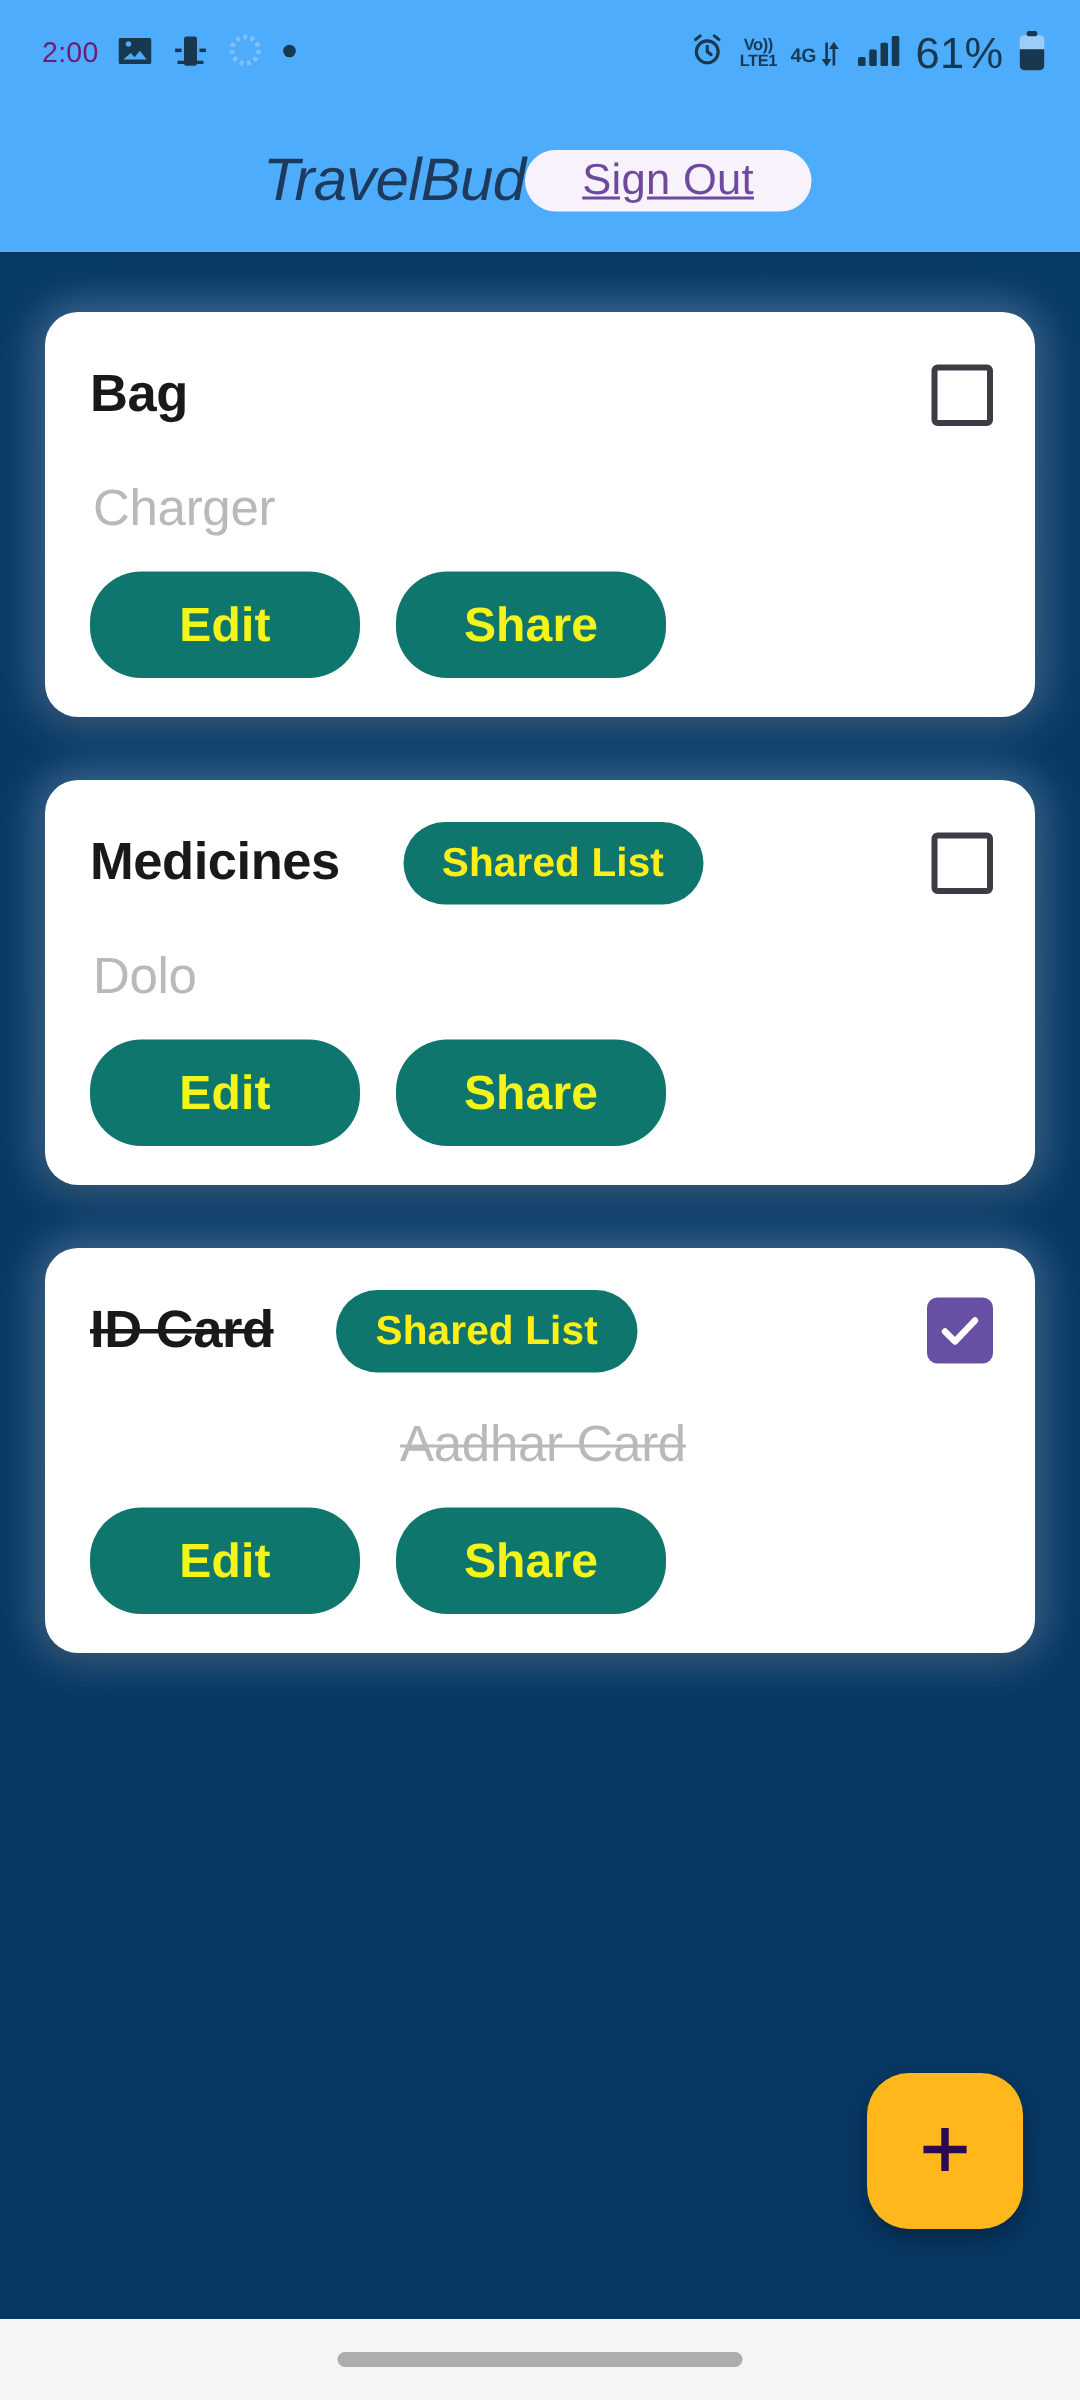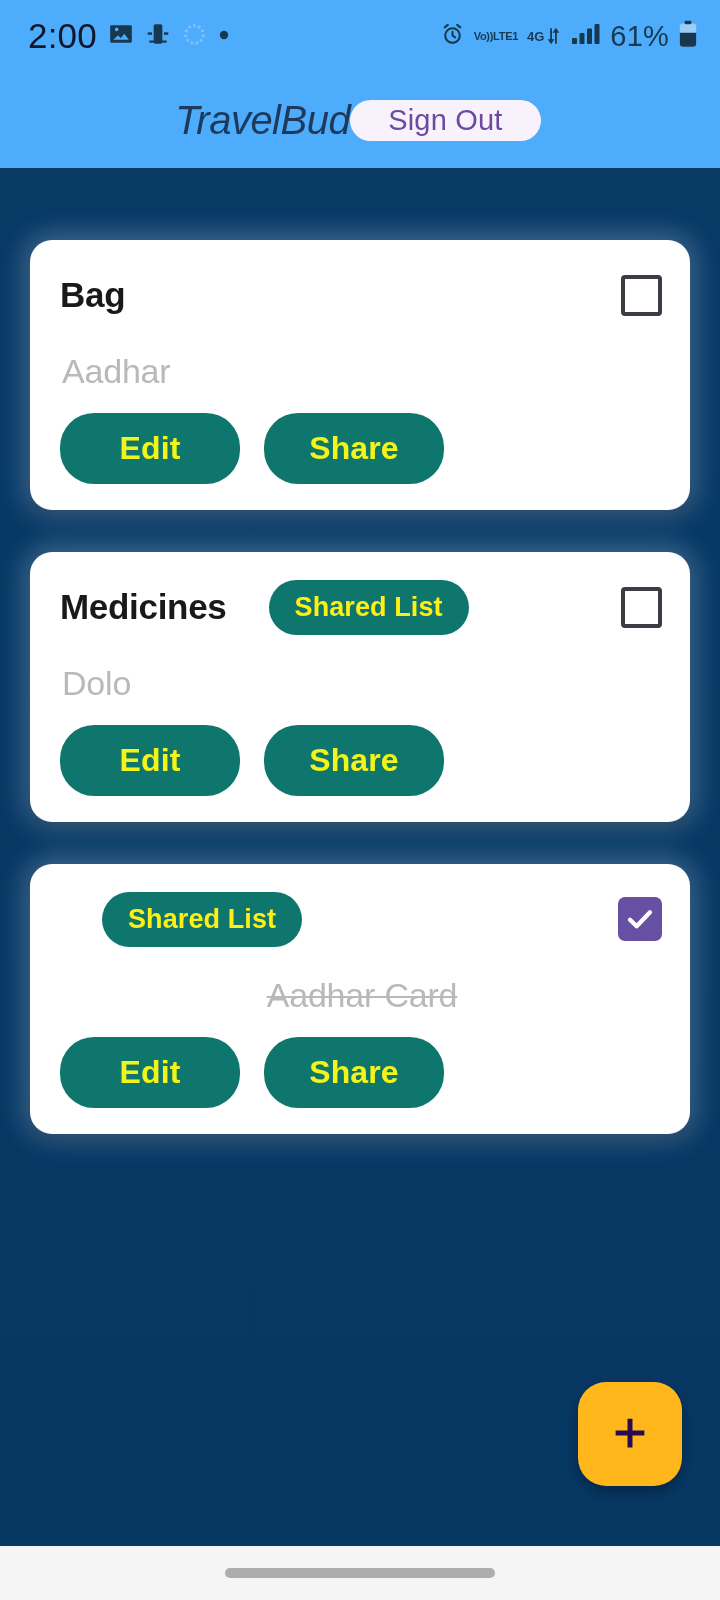--- a/index.html
+++ b/index.html
@@ -17,50 +17,50 @@
   }
 
   
   .statusbar {
     height:72px; background:#4dadfc;
     display:flex; align-items:center; justify-content:space-between;
     padding:0 22px 0 28px;
     color:#173a54;
   }
   .sb-left { display:flex; align-items:center; gap:11px; }
-  .sb-clock { font-size:35px; letter-spacing:0.2px; color:#0f172a; }
+  .sb-clock { font-size:19px; letter-spacing:0.2px; color:#701a75; }
   .sb-right { display:flex; align-items:center; gap:9px; }
   .sb-pct { font-size:29px; color:#17384f; letter-spacing:0.2px; }
   .ico { display:block; }
-  .volte { display:flex; flex-direction:row; align-items:center; line-height:1; }
+  .volte { display:flex; flex-direction:column; align-items:center; line-height:1; }
   .volte .l1 { font-size:11px; font-weight:bold; letter-spacing:-0.3px; }
   .volte .l2 { font-size:11px; font-weight:bold; letter-spacing:-0.3px; }
   .fourg { display:flex; align-items:center; gap:1px; }
   .fourg .lbl { font-size:13px; font-weight:bold; line-height:1; }
 
   
   .appbar {
     height:96px; background:#4dadfc;
     display:flex; align-items:center; justify-content:center;
     padding:0 34px 0 30px;
   }
   .app-title {
     font-size:40px; font-style:italic; font-weight:500;
     color:#1d3a5c; letter-spacing:-0.5px;
   }
   .signout {
     background:#f7f2fb; color:#6d4a9e;
     border:none; border-radius:40px;
     padding:4px 38px; font-size:29px; font-weight:500;
     font-family:"Liberation Sans", sans-serif;
-    cursor:pointer; letter-spacing:0.2px;
-  }
-
-  
-  .content { flex:1; position:relative; padding:40px 0 0; overflow:hidden;margin-top:32px; }
+    cursor:pointer; letter-spacing:0.2px;text-decoration:underline;
+  }
+
+  
+  .content { flex:1; position:relative; padding:40px 0 0; overflow:hidden; }
 
   .card {
     position:relative;
     margin:0 30px 42px;
     background:#ffffff;
     border-radius:22px;
     padding:26px 28px 26px 30px;
     box-shadow:0 0 26px 6px rgba(200,225,255,0.30),
                0 6px 14px rgba(0,0,0,0.28);
   }
@@ -210,21 +210,21 @@
 
     <div class="card">
       <div class="card-top">
         <span class="card-title">Bag</span>
         <div class="cb-wrap">
           <div class="checkbox">
             
           </div>
         </div>
       </div>
-      <div class="card-item">Aadhar</div>
+      <div class="card-item">Charger</div>
       <div class="card-actions">
         <button class="pill-btn">Edit</button>
         <button class="pill-btn">Share</button>
       </div>
     </div>
 
     <div class="card">
       <div class="card-top">
         <span class="card-title">Medicines</span>
         <button class="shared-badge">Shared List</button>
@@ -236,20 +236,21 @@
       </div>
       <div class="card-item">Dolo</div>
       <div class="card-actions">
         <button class="pill-btn">Edit</button>
         <button class="pill-btn">Share</button>
       </div>
     </div>
 
     <div class="card">
       <div class="card-top">
+        <span class="card-title struck">ID Card</span>
         <button class="shared-badge">Shared List</button>
         <div class="cb-wrap">
           <div class="checkbox checked">
             <svg width="32" height="32" viewBox="0 0 24 24" fill="none" stroke="#ffffff" stroke-width="3.2" stroke-linecap="round" stroke-linejoin="round">
                 <path d="M4.5 12.5l5 5 10-10.5"></path>
               </svg>
           </div>
         </div>
       </div>
       <div class="card-item struck">Aadhar Card</div>

